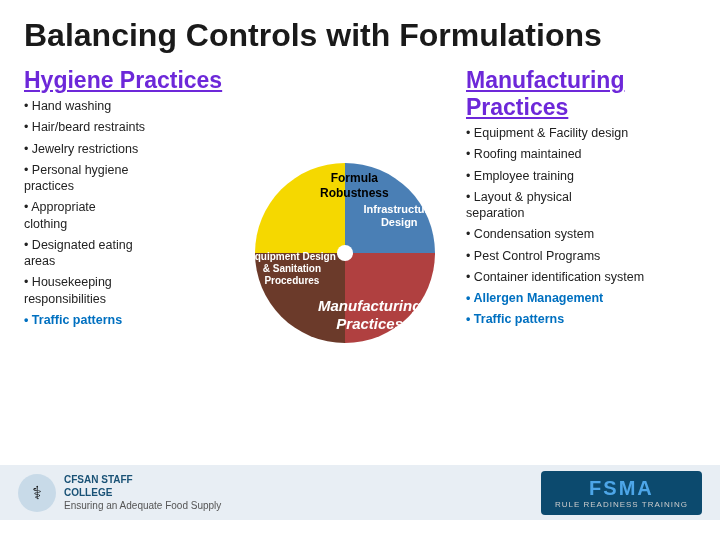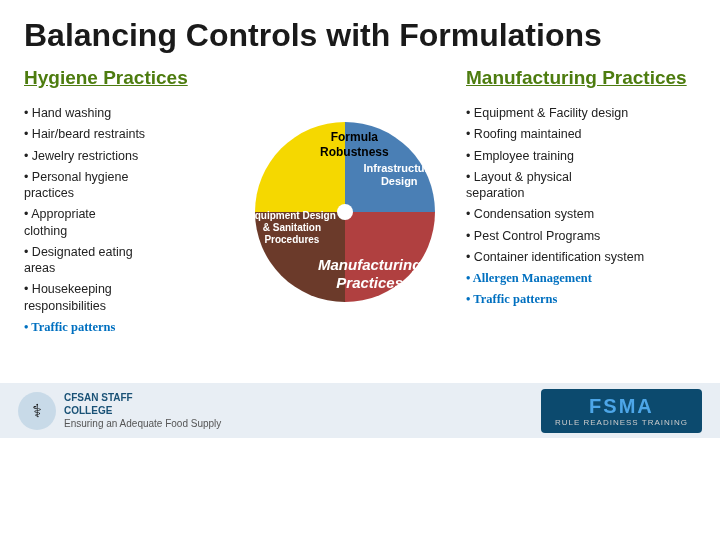--- a/index.html
+++ b/index.html
@@ -6,21 +6,21 @@
     body {
       width: 720px;
       height: 540px;
       font-family: Arial, sans-serif;
       background: #fff;
       overflow: hidden;
     }
 
     .slide {
       width: 720px;
-      height: 438px;
+      height: 520px;
       position: relative;
       padding: 18px 24px 60px 24px;
     }
 
     .title {
       font-size: 32px;
       font-weight: bold;
       color: #1a1a1a;
       margin-bottom: 14px;
       line-height: 1.1;
@@ -45,25 +45,25 @@
       justify-content: center;
       position: relative;
     }
 
     .right-panel {
       width: 230px;
       flex-shrink: 0;
     }
 
     .section-header {
-      font-size: 19px;
-      font-weight: bold;
-      color: #4d7c0f;
+      font-size: 23px;
+      font-weight: bold;
+      color: #6d28d9;
       text-decoration: underline;
-      margin-bottom: 16px;
+      margin-bottom: 4px;
     }
 
     .bullet-list {
       list-style: none;
       padding: 0;
     }
 
     .bullet-list li {
       font-size: 12.5px;
       color: #222;
@@ -71,21 +71,20 @@
       line-height: 1.3;
     }
 
     .bullet-list li::before {
       content: "• ";
     }
 
     .bullet-list li.highlight {
       color: #0070c0;
       font-weight: bold;
-      font-family: Liberation Serif, serif;
     }
 
     
     .pie-container {
       position: relative;
       width: 230px;
       height: 220px;
     }
 
     .pie-container svg {

